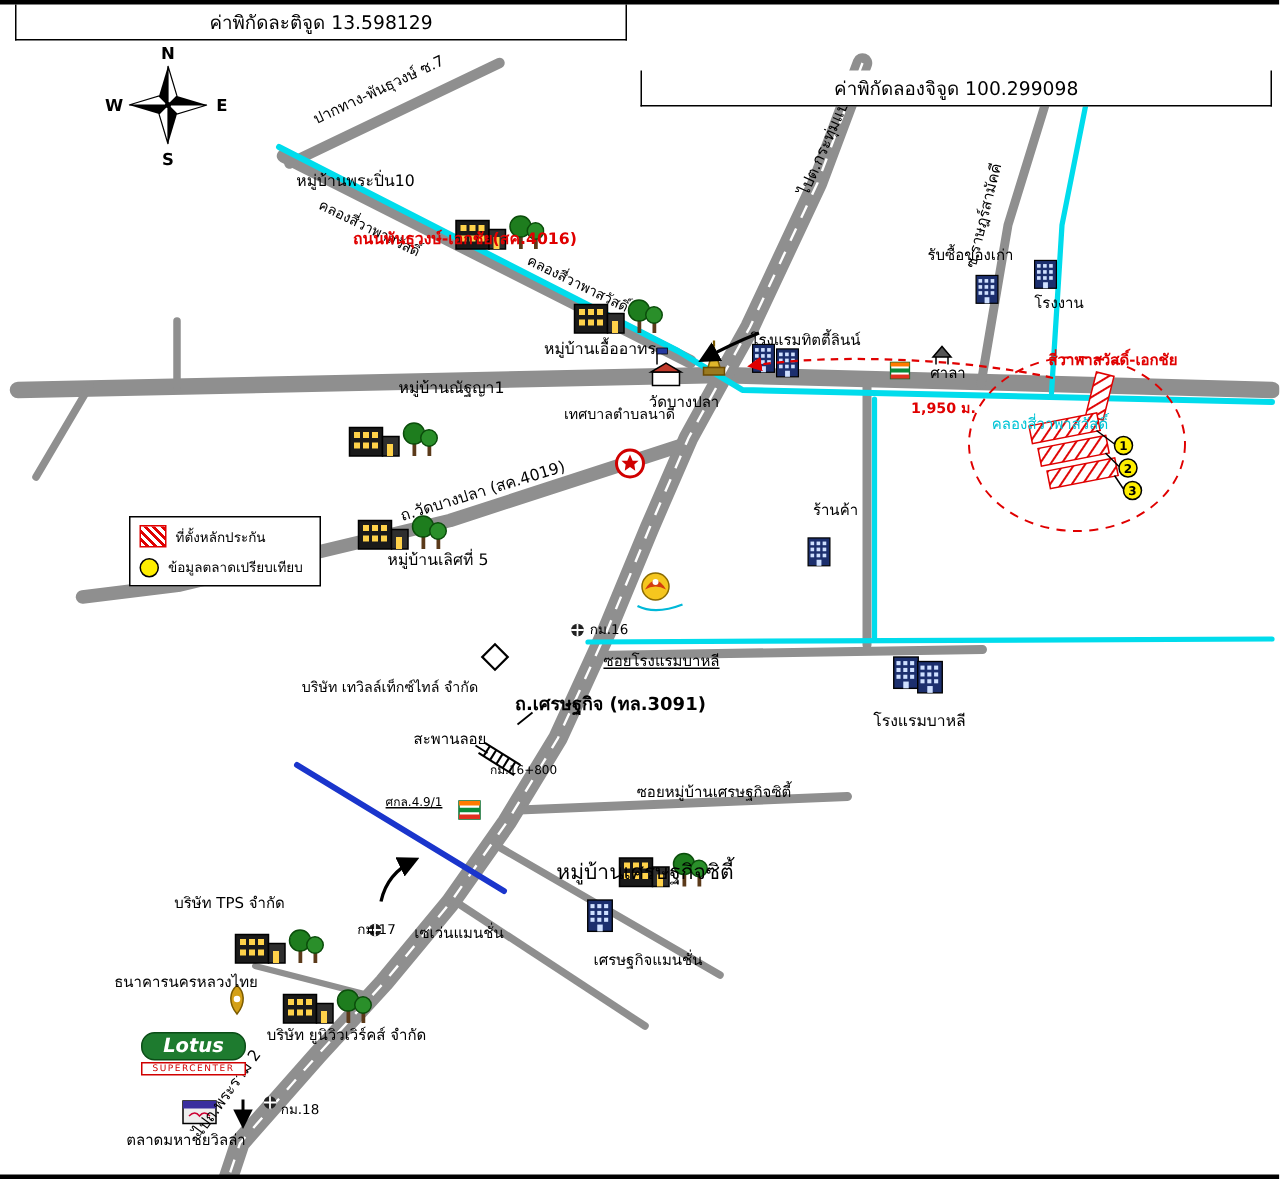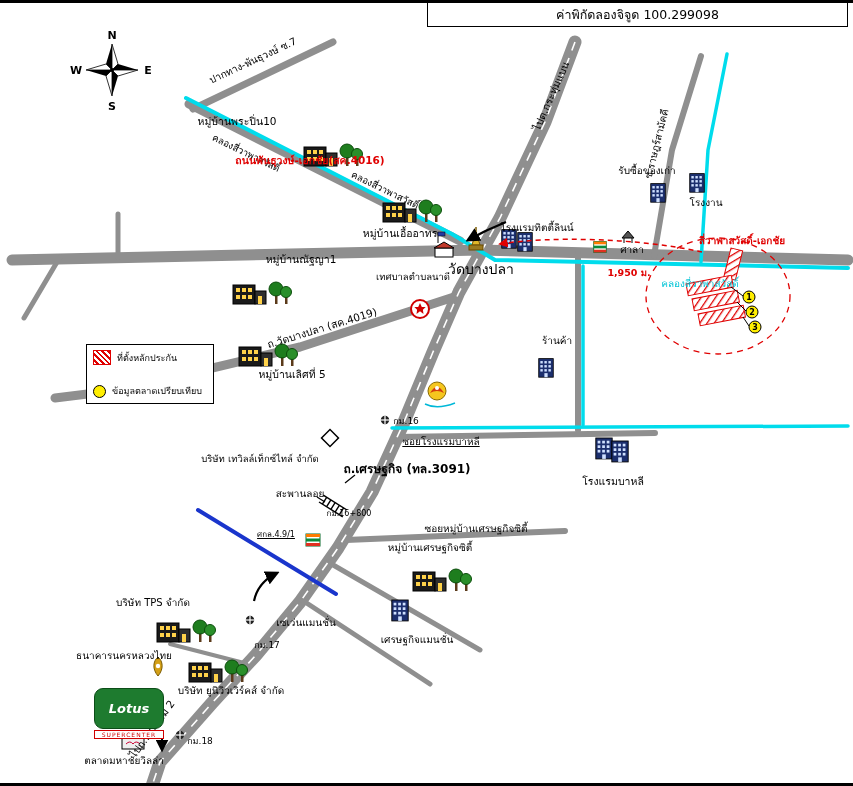--- a/index.html
+++ b/index.html
@@ -2,39 +2,42 @@
 <html><head>
 <meta charset="utf-8">
 <style>
   html,body{margin:0;padding:0;background:#fff;}
   body{font-family:"DejaVu Sans","Liberation Sans",sans-serif;}
   .stage{position:relative;width:853px;height:786px;background:#fff;overflow:hidden;}
   .topline{position:absolute;top:0;left:0;width:853px;height:3px;background:#000;z-index:6;}
   .bottomline{position:absolute;bottom:0;left:0;width:853px;height:3px;background:#000;z-index:6;}
   .hcell{position:absolute;top:3px;height:23px;border:1px solid #000;border-top:none;display:flex;align-items:center;justify-content:center;font-size:12.5px;background:#fff;z-index:5;}
   .hcell.left{left:10px;width:406px;}
-  .hcell.right{left:427px;width:419px;}
+  .hcell.right{left:427px;width:419px;margin-top:44px;}
   #map-svg{position:absolute;left:0;top:0;z-index:1;}
   #labels-layer{position:absolute;inset:0;pointer-events:none;z-index:3;}
   .map-label{position:absolute;white-space:nowrap;color:#000;line-height:1;}
-  .legend{position:absolute;left:86px;top:344px;width:128px;border:1.5px solid #000;background:#fff;z-index:4;padding:5px 6px;box-sizing:border-box;display:flex;flex-direction:column;gap:19px;}
+  .legend{position:absolute;left:86px;top:344px;width:128px;border:1.5px solid #000;background:#fff;z-index:4;padding:5px 6px;box-sizing:border-box;display:flex;flex-direction:column;gap:6px;}
   .legend-row{display:flex;align-items:center;gap:6px;font-size:9px;}
   .swatch-hatch{width:16px;height:13px;border:1px solid #e00000;background:repeating-linear-gradient(45deg,#fff 0 2px,#e00000 2px 4px);flex:none;}
   .swatch-circle{width:13px;height:13px;border-radius:50%;background:#ffee00;border:1px solid #000;flex:none;box-sizing:border-box;}
   .lotus{position:absolute;left:94px;top:688px;z-index:4;text-align:center;width:70px;}
-  .lotus-green{background:#1e7b2f;color:#fff;font-style:italic;font-weight:bold;font-size:13px;padding:12px 4px;border-radius:9px;border:1px solid #0c4d18;}
+  .lotus-green{background:#1e7b2f;color:#fff;font-style:italic;font-weight:bold;font-size:13px;padding:1px 4px;border-radius:9px;border:1px solid #0c4d18;}
   .lotus-sub{margin-top:1px;color:#d00000;font-size:6px;letter-spacing:1px;border:1px solid #d00000;background:#fff;padding:0 1px;}
 </style>
 </head>
 <body>
 
 <div class="stage">
   <div class="topline"></div>
   <div class="bottomline"></div>
 
+  <div class="hcell left">
+    <span>ค่าพิกัดละติจูด 13.598129</span>
+  </div>
   <div class="hcell right">
     <span>ค่าพิกัดลองจิจูด 100.299098</span>
   </div>
 
   <svg id="map-svg" width="853" height="786" viewBox="0 0 853 786" xmlns="http://www.w3.org/2000/svg">
     <defs>
       <marker id="arrow" viewBox="0 0 10 10" refX="8" refY="5" markerWidth="6.5" markerHeight="6.5" orient="auto-start-reverse">
         <path d="M0,0 L10,5 L0,10 z" fill="#000"></path>
       </marker>
       <marker id="arrow-red" viewBox="0 0 10 10" refX="8" refY="5" markerWidth="6.5" markerHeight="6.5" orient="auto-start-reverse">
@@ -254,38 +257,38 @@
       <div class="map-label" style="left: 657px; top: 144px; font-size: 10px; transform: translate(-50%, -50%) rotate(-76deg);">ซ.ราษฎร์สามัคคี</div>
       <div class="map-label" style="left: 647px; top: 171px; font-size: 10px; transform: translate(-50%, -50%);">รับซื้อของเก่า</div>
       <div class="map-label" style="left: 706px; top: 203px; font-size: 10px; transform: translate(-50%, -50%); text-align: center;">โรงงาน</div>
       <div class="map-label" style="left: 537px; top: 228px; font-size: 10px; transform: translate(-50%, -50%);">โรงแรมทิตตี้ลินน์</div>
       <div class="map-label" style="left: 632px; top: 250px; font-size: 10px; transform: translate(-50%, -50%); text-align: center;">ศาลา</div>
       <div class="map-label" style="left: 742px; top: 241px; font-size: 10px; color: rgb(224, 0, 0); font-weight: bold; transform: translate(-50%, -50%);">สี่วาพาสวัสดิ์-เอกชัย</div>
       <div class="map-label" style="left: 700px; top: 284px; font-size: 10px; color: rgb(0, 196, 214); transform: translate(-50%, -50%);">คลองสี่วาพาสวัสดิ์</div>
       <div class="map-label" style="left: 629px; top: 273px; font-size: 9.5px; color: rgb(224, 0, 0); font-weight: bold; transform: translate(-50%, -50%);">1,950 ม.</div>
       <div class="map-label" style="left: 301px; top: 259px; font-size: 10.5px; transform: translate(-50%, -50%);">หมู่บ้านณัฐญา1</div>
       <div class="map-label" style="left: 413px; top: 277px; font-size: 9.5px; transform: translate(-50%, -50%);">เทศบาลตำบลนาดี</div>
-      <div class="map-label" style="left: 481px; top: 269px; font-size: 14px; transform: translate(-50%, -50%); text-align: center;">วัดบางปลา</div>
+      <div class="map-label" style="left: 456px; top: 269px; font-size: 10px; transform: translate(-50%, -50%); text-align: center;">วัดบางปลา</div>
       <div class="map-label" style="left: 557px; top: 341px; font-size: 10px; transform: translate(-50%, -50%);">ร้านค้า</div>
       <div class="map-label" style="left: 322px; top: 328px; font-size: 10.5px; transform: translate(-50%, -50%) rotate(-17deg);">ถ.วัดบางปลา (สค.4019)</div>
       <div class="map-label" style="left: 292px; top: 374px; font-size: 10.5px; transform: translate(-50%, -50%);">หมู่บ้านเลิศที่ 5</div>
       <div class="map-label" style="left: 406px; top: 421px; font-size: 9px; transform: translate(-50%, -50%);">กม.16</div>
       <div class="map-label" style="left: 441px; top: 442px; font-size: 10px; text-decoration: underline; transform: translate(-50%, -50%);">ซอยโรงแรมบาหลี</div>
       <div class="map-label" style="left: 613px; top: 481px; font-size: 10.5px; transform: translate(-50%, -50%);">โรงแรมบาหลี</div>
       <div class="map-label" style="left: 407px; top: 469px; font-size: 12px; font-weight: bold; transform: translate(-50%, -50%);">ถ.เศรษฐกิจ (ทล.3091)</div>
       <div class="map-label" style="left: 260px; top: 459px; font-size: 9.5px; transform: translate(-50%, -50%);">บริษัท เทวิลล์เท็กซ์ไทล์ จำกัด</div>
       <div class="map-label" style="left: 300px; top: 494px; font-size: 10px; transform: translate(-50%, -50%);">สะพานลอย</div>
       <div class="map-label" style="left: 349px; top: 514px; font-size: 8px; transform: translate(-50%, -50%);">กม.16+800</div>
       <div class="map-label" style="left: 476px; top: 529px; font-size: 10px; transform: translate(-50%, -50%);">ซอยหมู่บ้านเศรษฐกิจซิตี้</div>
-      <div class="map-label" style="left: 430px; top: 548px; font-size: 10px; transform: translate(-50%, -50%);">หมู่บ้านเศรษฐกิจซิตี้</div>
+      <div class="map-label" style="left: 430px; top: 582px; font-size: 14px; transform: translate(-50%, -50%);">หมู่บ้านเศรษฐกิจซิตี้</div>
       <div class="map-label" style="left: 260px; top: 535px; font-size: 8px; text-decoration: underline; transform: translate(-50%, -50%); padding-left: 32px;">ศกล.4.9/1</div>
       <div class="map-label" style="left: 153px; top: 603px; font-size: 10px; transform: translate(-50%, -50%);">บริษัท TPS จำกัด</div>
-      <div class="map-label" style="left: 267px; top: 621px; font-size: 9px; transform: translate(-50%, -50%); margin-top: 24px;">กม.17</div>
+      <div class="map-label" style="left: 251px; top: 621px; font-size: 9px; transform: translate(-50%, -50%);">กม.17</div>
       <div class="map-label" style="left: 306px; top: 623px; font-size: 10px; transform: translate(-50%, -50%);">เซเว่นแมนชั่น</div>
-      <div class="map-label" style="left: 417px; top: 641px; font-size: 10px; transform: translate(-50%, -50%); font-family: Liberation Mono, monospace;">เศรษฐกิจแมนชั่น</div>
+      <div class="map-label" style="left: 432px; top: 641px; font-size: 10px; transform: translate(-50%, -50%);">เศรษฐกิจแมนชั่น</div>
       <div class="map-label" style="left: 124px; top: 656px; font-size: 10px; transform: translate(-50%, -50%);">ธนาคารนครหลวงไทย</div>
       <div class="map-label" style="left: 231px; top: 691px; font-size: 10px; transform: translate(-50%, -50%);">บริษัท ยูนิวิวเวิร์คส์ จำกัด</div>
       <div class="map-label" style="left: 200px; top: 741px; font-size: 9px; transform: translate(-50%, -50%);">กม.18</div>
       <div class="map-label" style="left: 124px; top: 761px; font-size: 10px; transform: translate(-50%, -50%);">ตลาดมหาชัยวิลล่า</div>
       <div class="map-label" style="left: 152px; top: 729px; font-size: 10.5px; transform: translate(-50%, -50%) rotate(-54deg);">ไปถ.พระราม 2</div>
     </div>
 
   <div class="legend">
     <div class="legend-row">
       <span class="swatch-hatch"></span>

